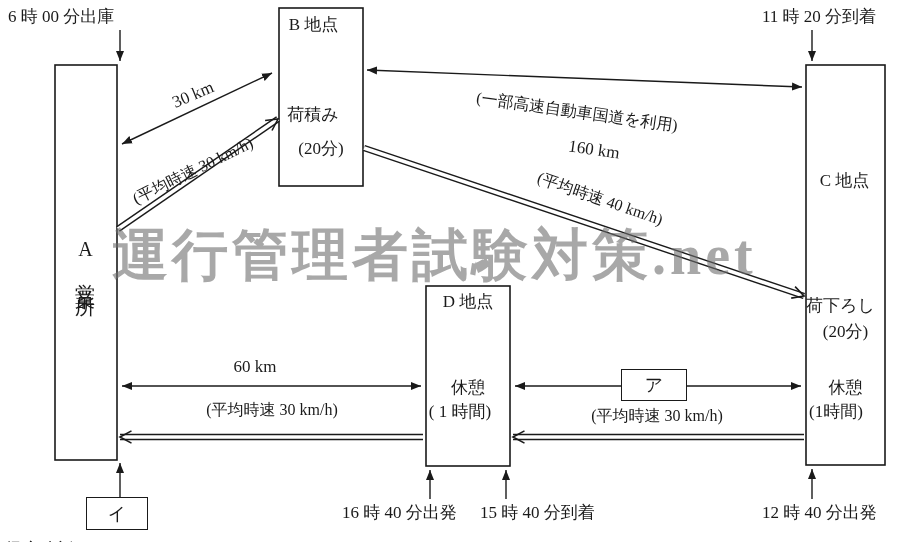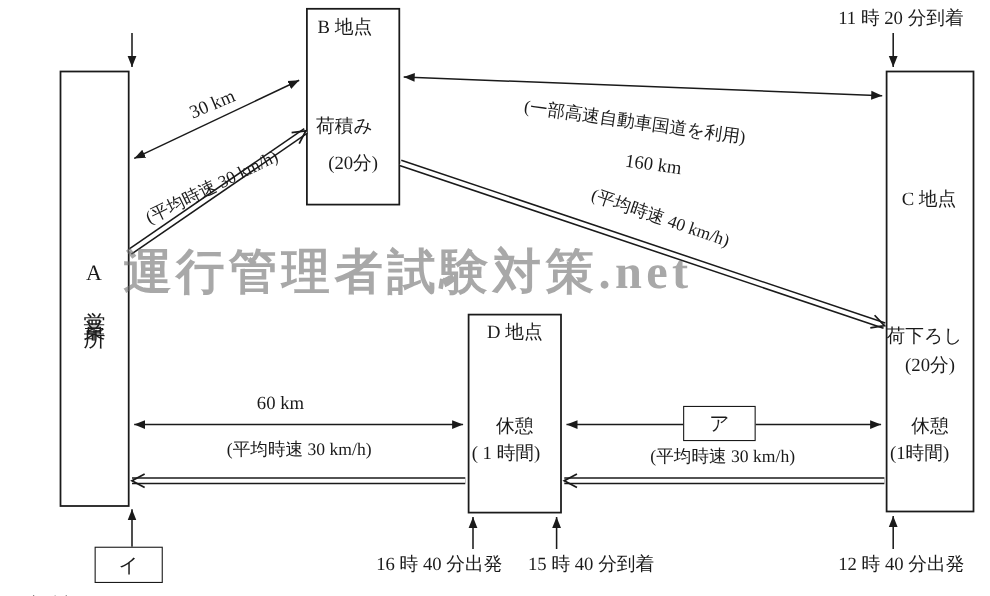--- a/index.html
+++ b/index.html
@@ -8,21 +8,21 @@
   .stage { position:relative; width:900px; height:542px; background:#fff; overflow:hidden; }
   .stage > svg { position:absolute; left:0; top:0; }
   .lbl { position:absolute; font-size:17px; white-space:nowrap; line-height:1.25; }
   .ctr { text-align:center; }
   .sm  { font-size:16px; }
   .blank-box { position:absolute; border:1.7px solid #1a1a1a; background:#fff;
                display:flex; align-items:center; justify-content:center; font-size:18px; }
   .a-wrap { position:absolute; left:55px; top:65px; width:62px; height:395px;
             display:flex; align-items:center; justify-content:center; }
   .vert { writing-mode:vertical-rl; text-orientation:upright; font-size:20px; letter-spacing:7px; }
-  .watermark { position:absolute; left:112px; top:218px; font-size:44px; font-weight:bold;
+  .watermark { position:absolute; left:112px; top:218px; font-size:56px; font-weight:bold;
                letter-spacing:4px; color:rgba(110,110,110,0.6); white-space:nowrap; }
 </style>
 </head>
 <body>
 
 <div class="stage">
 
   <svg width="900" height="542" viewBox="0 0 900 542">
     <defs>
       <marker id="mArrow" markerUnits="userSpaceOnUse" markerWidth="12" markerHeight="12" refX="10" refY="5" orient="auto">
@@ -68,20 +68,21 @@
       <polyline points="524.5,430.9 513,437 524.5,443.1" fill="none" stroke="#1a1a1a" stroke-width="1.6"></polyline>
     </g>
 
     <g>
       <line x1="423" y1="437" x2="120" y2="437" stroke="#1a1a1a" stroke-width="6.4"></line>
       <line x1="423" y1="437" x2="120" y2="437" stroke="#ffffff" stroke-width="3.6"></line>
       <polyline points="131.5,430.9 120,437 131.5,443.1" fill="none" stroke="#1a1a1a" stroke-width="1.6"></polyline>
     </g>
   </svg>
 
+  <div class="lbl" style="left:8px; top:6px;">6 時 00 分出庫</div>
   <div class="lbl" style="left:762px; top:6px;">11 時 20 分到着</div>
   <div class="lbl" style="left:342px; top:502px;">16 時 40 分出発</div>
   <div class="lbl" style="left:480px; top:502px;">15 時 40 分到着</div>
   <div class="lbl" style="left:762px; top:502px;">12 時 40 分出発</div>
   <div class="lbl" style="left:5px; top:503px;margin-top:36px;">帰庫時刻</div>
   <div class="blank-box" style="left:86px; top:497px; width:62px; height:33px;">
     <span>イ</span>
   </div>
 
   <div class="a-wrap">

